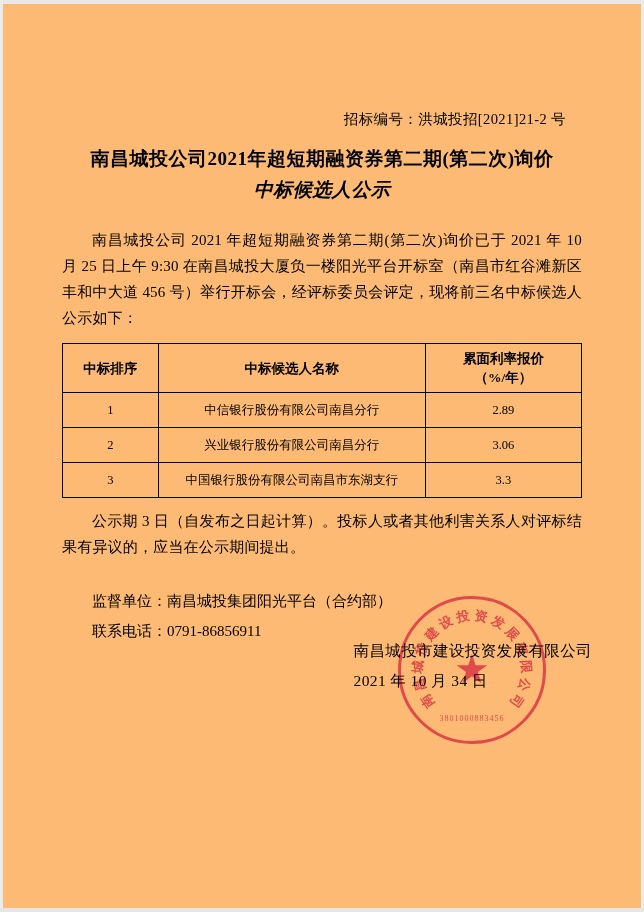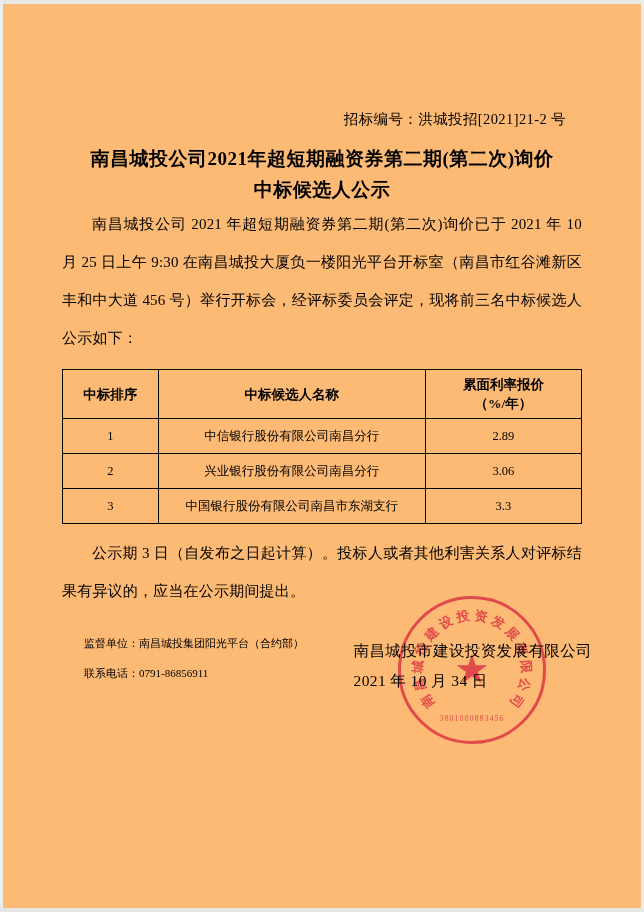--- a/index.html
+++ b/index.html
@@ -58,27 +58,29 @@
     margin-bottom: 14px;
     padding-right: 16px;
   }
   .title {
     text-align: center;
     font-size: 19px;
     font-weight: bold;
     line-height: 31px;
     letter-spacing: 0.5px;
     color: #000;
+    margin-bottom: 22px;
   }
   .title .line2 {
     display: block;
+    font-style: italic;
   }
   .para {
     font-size: 15px;
-    line-height: 38px;
+    line-height: 26px;
     text-align: justify;
     text-justify: inter-ideograph;
     text-indent: 2em;
     color: #000;
     letter-spacing: 0.2px;
   }
   .para-tight {
     margin: 0 0 8px 0;
   }
   table.awards {
@@ -102,22 +104,22 @@
     font-size: 13.5px;
   }
   table.awards td {
     height: 26px;
     font-size: 12.5px;
   }
   .col-rank { width: 18%; }
   .col-name { width: 52%; }
   .col-rate { width: 30%; }
   .sign-block {
-    margin-top: 18px;
-    font-size: 11px;
+    margin-top: 26px;
+    font-size: 15px;
     line-height: 30px;
     color: #000;
   }
   .sign-line {
     text-indent: 2em;
   }
   .signer {
     position: absolute;
     right: 52px;
     top: 636px;

